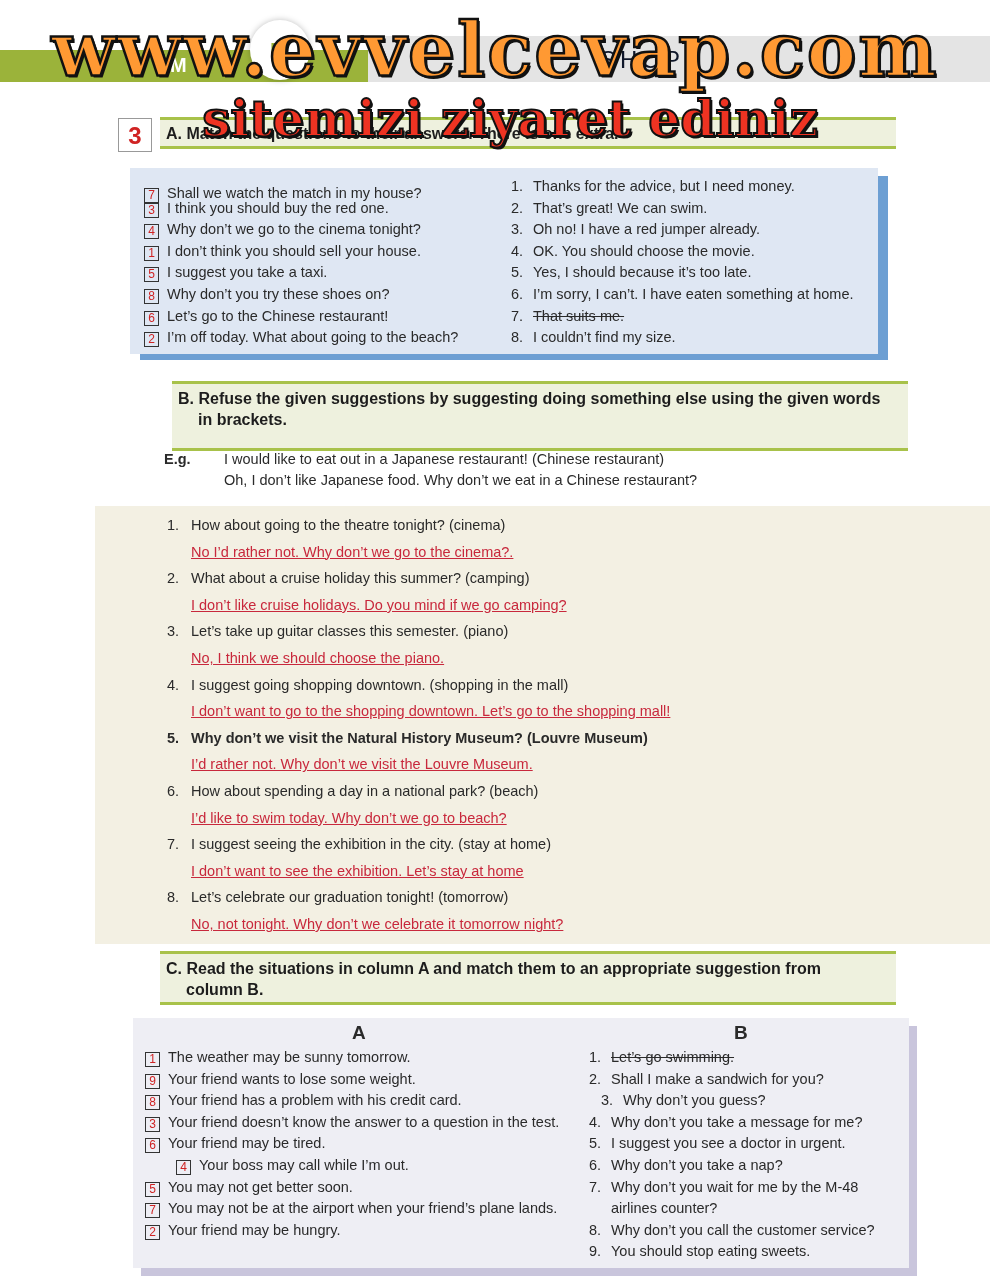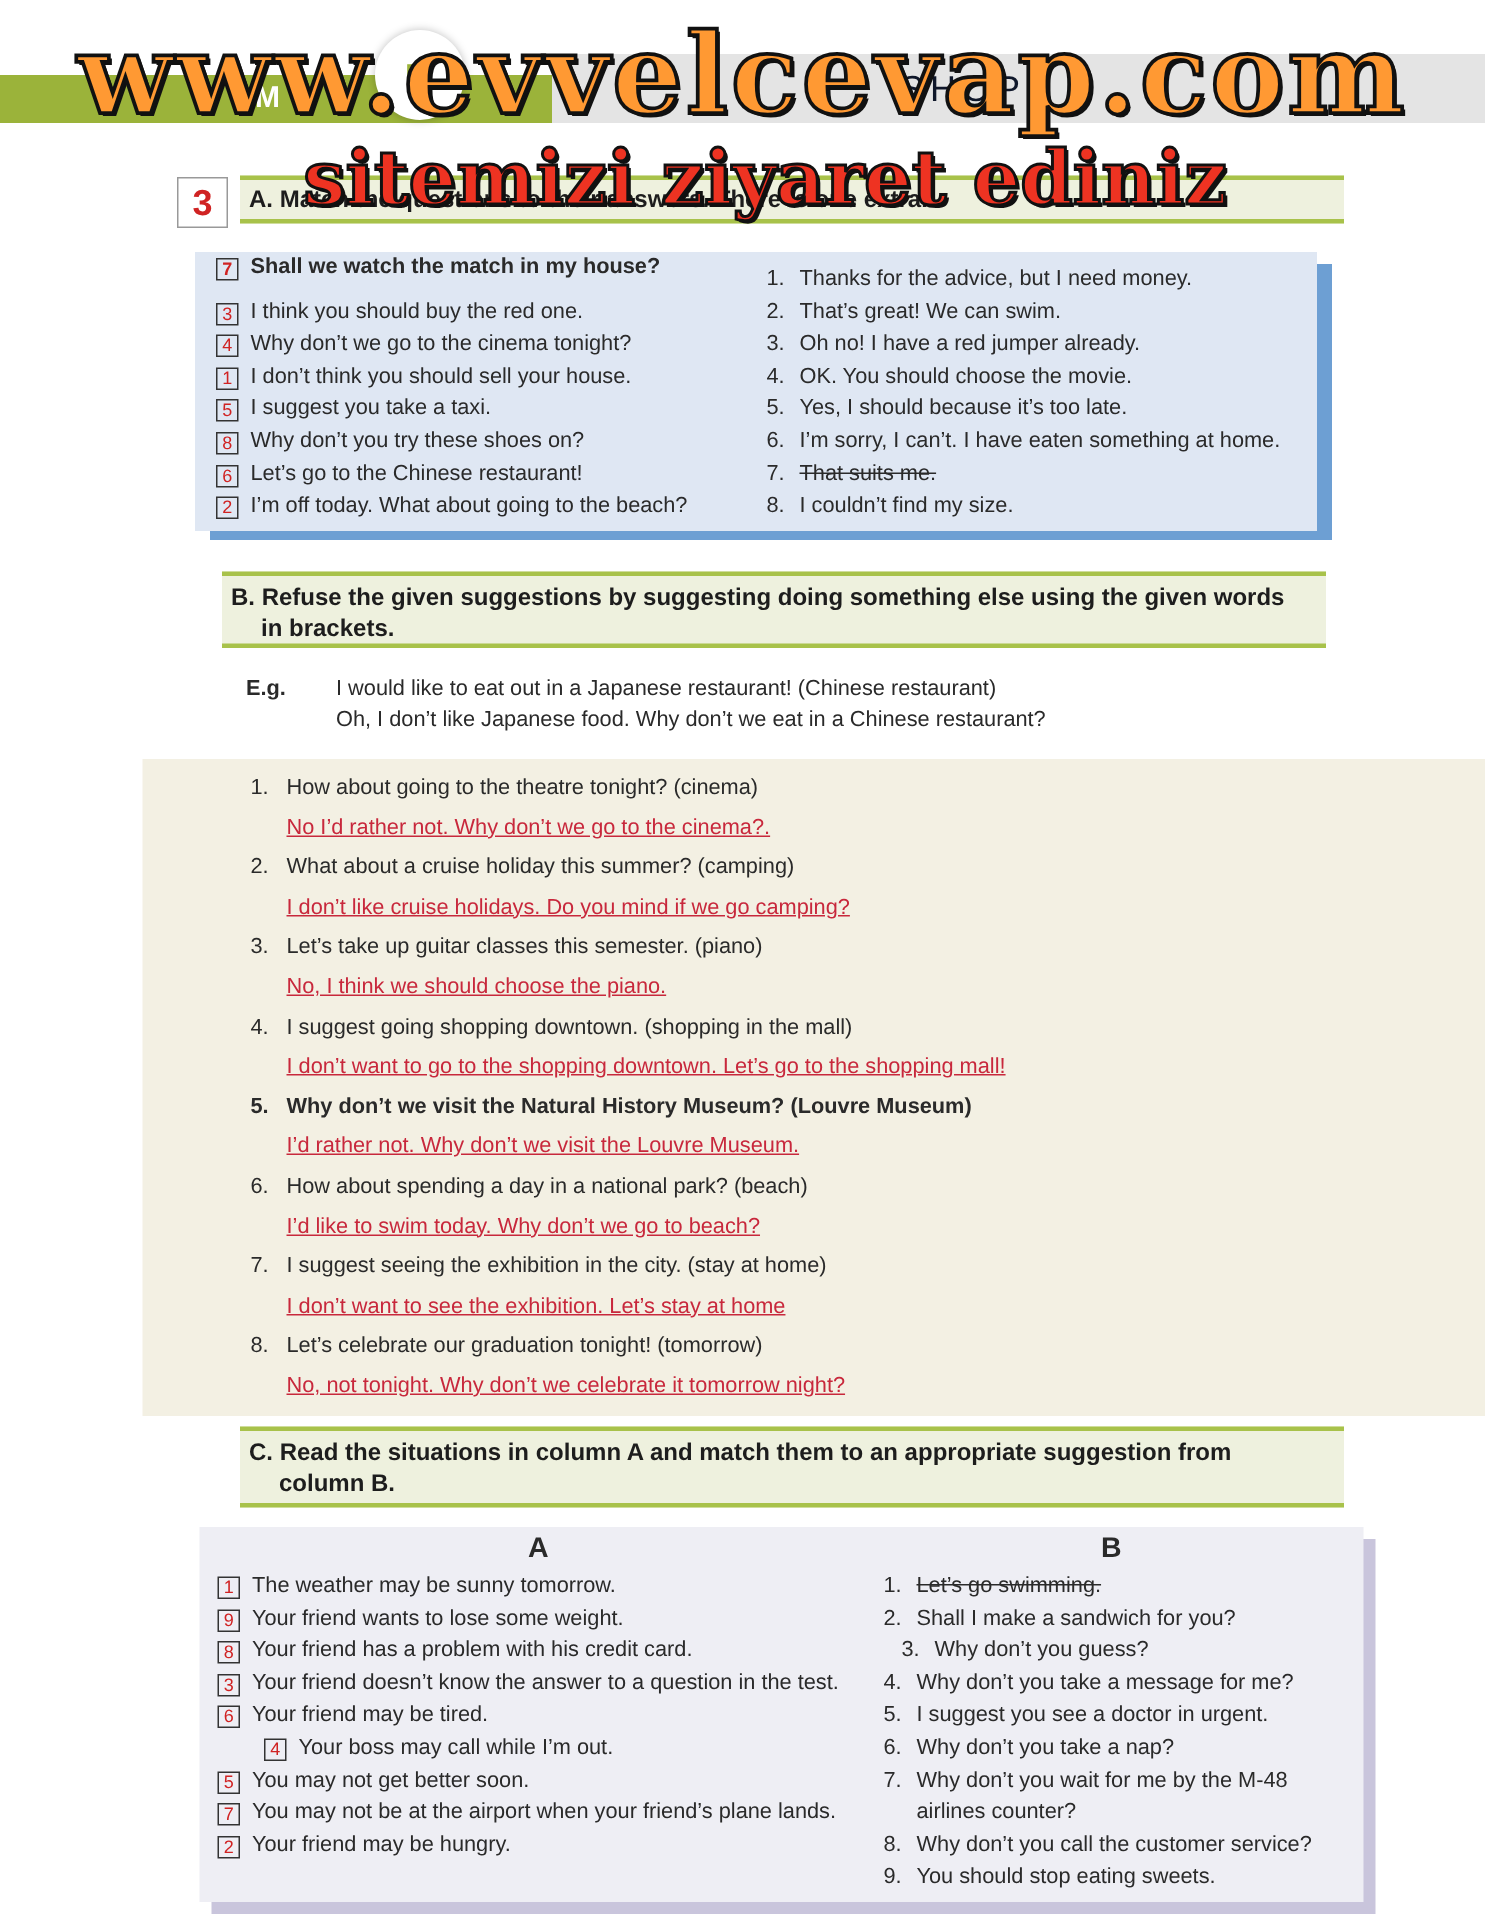--- a/index.html
+++ b/index.html
@@ -63,39 +63,39 @@
 <div class="abs wm-main">www.evvelcevap.com</div>
 <div class="abs wm-sub">sitemizi ziyaret ediniz</div>
 
 <div class="abs ex-num">3</div>
 <div class="abs sec-head" style="left:160px;top:117px;width:736px;height:32px;padding:5px 0 0 6px;">
   <span>A. Match the questions to their answers. There is one extra.</span>
 </div>
 
 <div class="abs panel-a-shadow"></div>
 <div class="abs panel-a" id="panelA">
-    <div class="row" style="left: 14px; top: 1px; font-weight: bold;"><span class="box">7</span><span>Shall we watch the match in my house?</span></div>
+    <div class="row" style="left: 14px; top: 16px;"><span class="box">7</span><span>Shall we watch the match in my house?</span></div>
     <div class="row" style="left: 14px; top: 30.6px;"><span class="box">3</span><span>I think you should buy the red one.</span></div>
     <div class="row" style="left: 14px; top: 52.2px;"><span class="box">4</span><span>Why don’t we go to the cinema tonight?</span></div>
     <div class="row" style="left: 14px; top: 73.8px;"><span class="box">1</span><span>I don’t think you should sell your house.</span></div>
     <div class="row" style="left: 14px; top: 95.4px;"><span class="box">5</span><span>I suggest you take a taxi.</span></div>
     <div class="row" style="left: 14px; top: 117px;"><span class="box">8</span><span>Why don’t you try these shoes on?</span></div>
     <div class="row" style="left: 14px; top: 138.6px;"><span class="box">6</span><span>Let’s go to the Chinese restaurant!</span></div>
     <div class="row" style="left: 14px; top: 160.2px;"><span class="box">2</span><span>I’m off today. What about going to the beach?</span></div>
     <div class="row" style="left: 381px; top: 9px;"><span class="num">1.</span><span>Thanks for the advice, but I need money.</span></div>
     <div class="row" style="left: 381px; top: 30.6px;"><span class="num">2.</span><span>That’s great! We can swim.</span></div>
     <div class="row" style="left: 381px; top: 52.2px;"><span class="num">3.</span><span>Oh no! I have a red jumper already.</span></div>
     <div class="row" style="left: 381px; top: 73.8px;"><span class="num">4.</span><span>OK. You should choose the movie.</span></div>
     <div class="row" style="left: 381px; top: 95.4px;"><span class="num">5.</span><span>Yes, I should because it’s too late.</span></div>
     <div class="row" style="left: 381px; top: 117px;"><span class="num">6.</span><span>I’m sorry, I can’t. I have eaten something at home.</span></div>
     <div class="row" style="left: 381px; top: 138.6px;"><span class="num">7.</span><span class="struck">That suits me.</span></div>
     <div class="row" style="left: 381px; top: 160.2px;"><span class="num">8.</span><span>I couldn’t find my size.</span></div>
   </div>
 
-<div class="abs sec-head" style="left:148px;top:381px;width:736px;height:51px;padding:4px 0 0 6px;line-height:21px;">
+<div class="abs sec-head" style="left:172px;top:381px;width:736px;height:70px;padding:4px 0 0 6px;line-height:21px;">
   <div>B. Refuse the given suggestions by suggesting doing something else using the given words</div>
   <div style="padding-left:20px;">in brackets.</div>
 </div>
 <div class="abs row" style="left:164px;top:450px;font-weight:bold;">E.g.</div>
 <div class="abs row" style="left:224px;top:450px;">I would like to eat out in a Japanese restaurant! (Chinese restaurant)</div>
 <div class="abs row" style="left:224px;top:471px;">Oh, I don’t like Japanese food. Why don’t we eat in a Chinese restaurant?</div>
 
 <div class="abs panel-b" id="panelB">
     <div class="row" style="left: 72px; top: 10px;"><span class="num" style="width: 24px;">1.</span><span>How about going to the theatre tonight? (cinema)</span></div>
     <div class="row ans" style="left: 96px; top: 36.5px;">No I’d rather not. Why don’t we go to the cinema?.</div>

